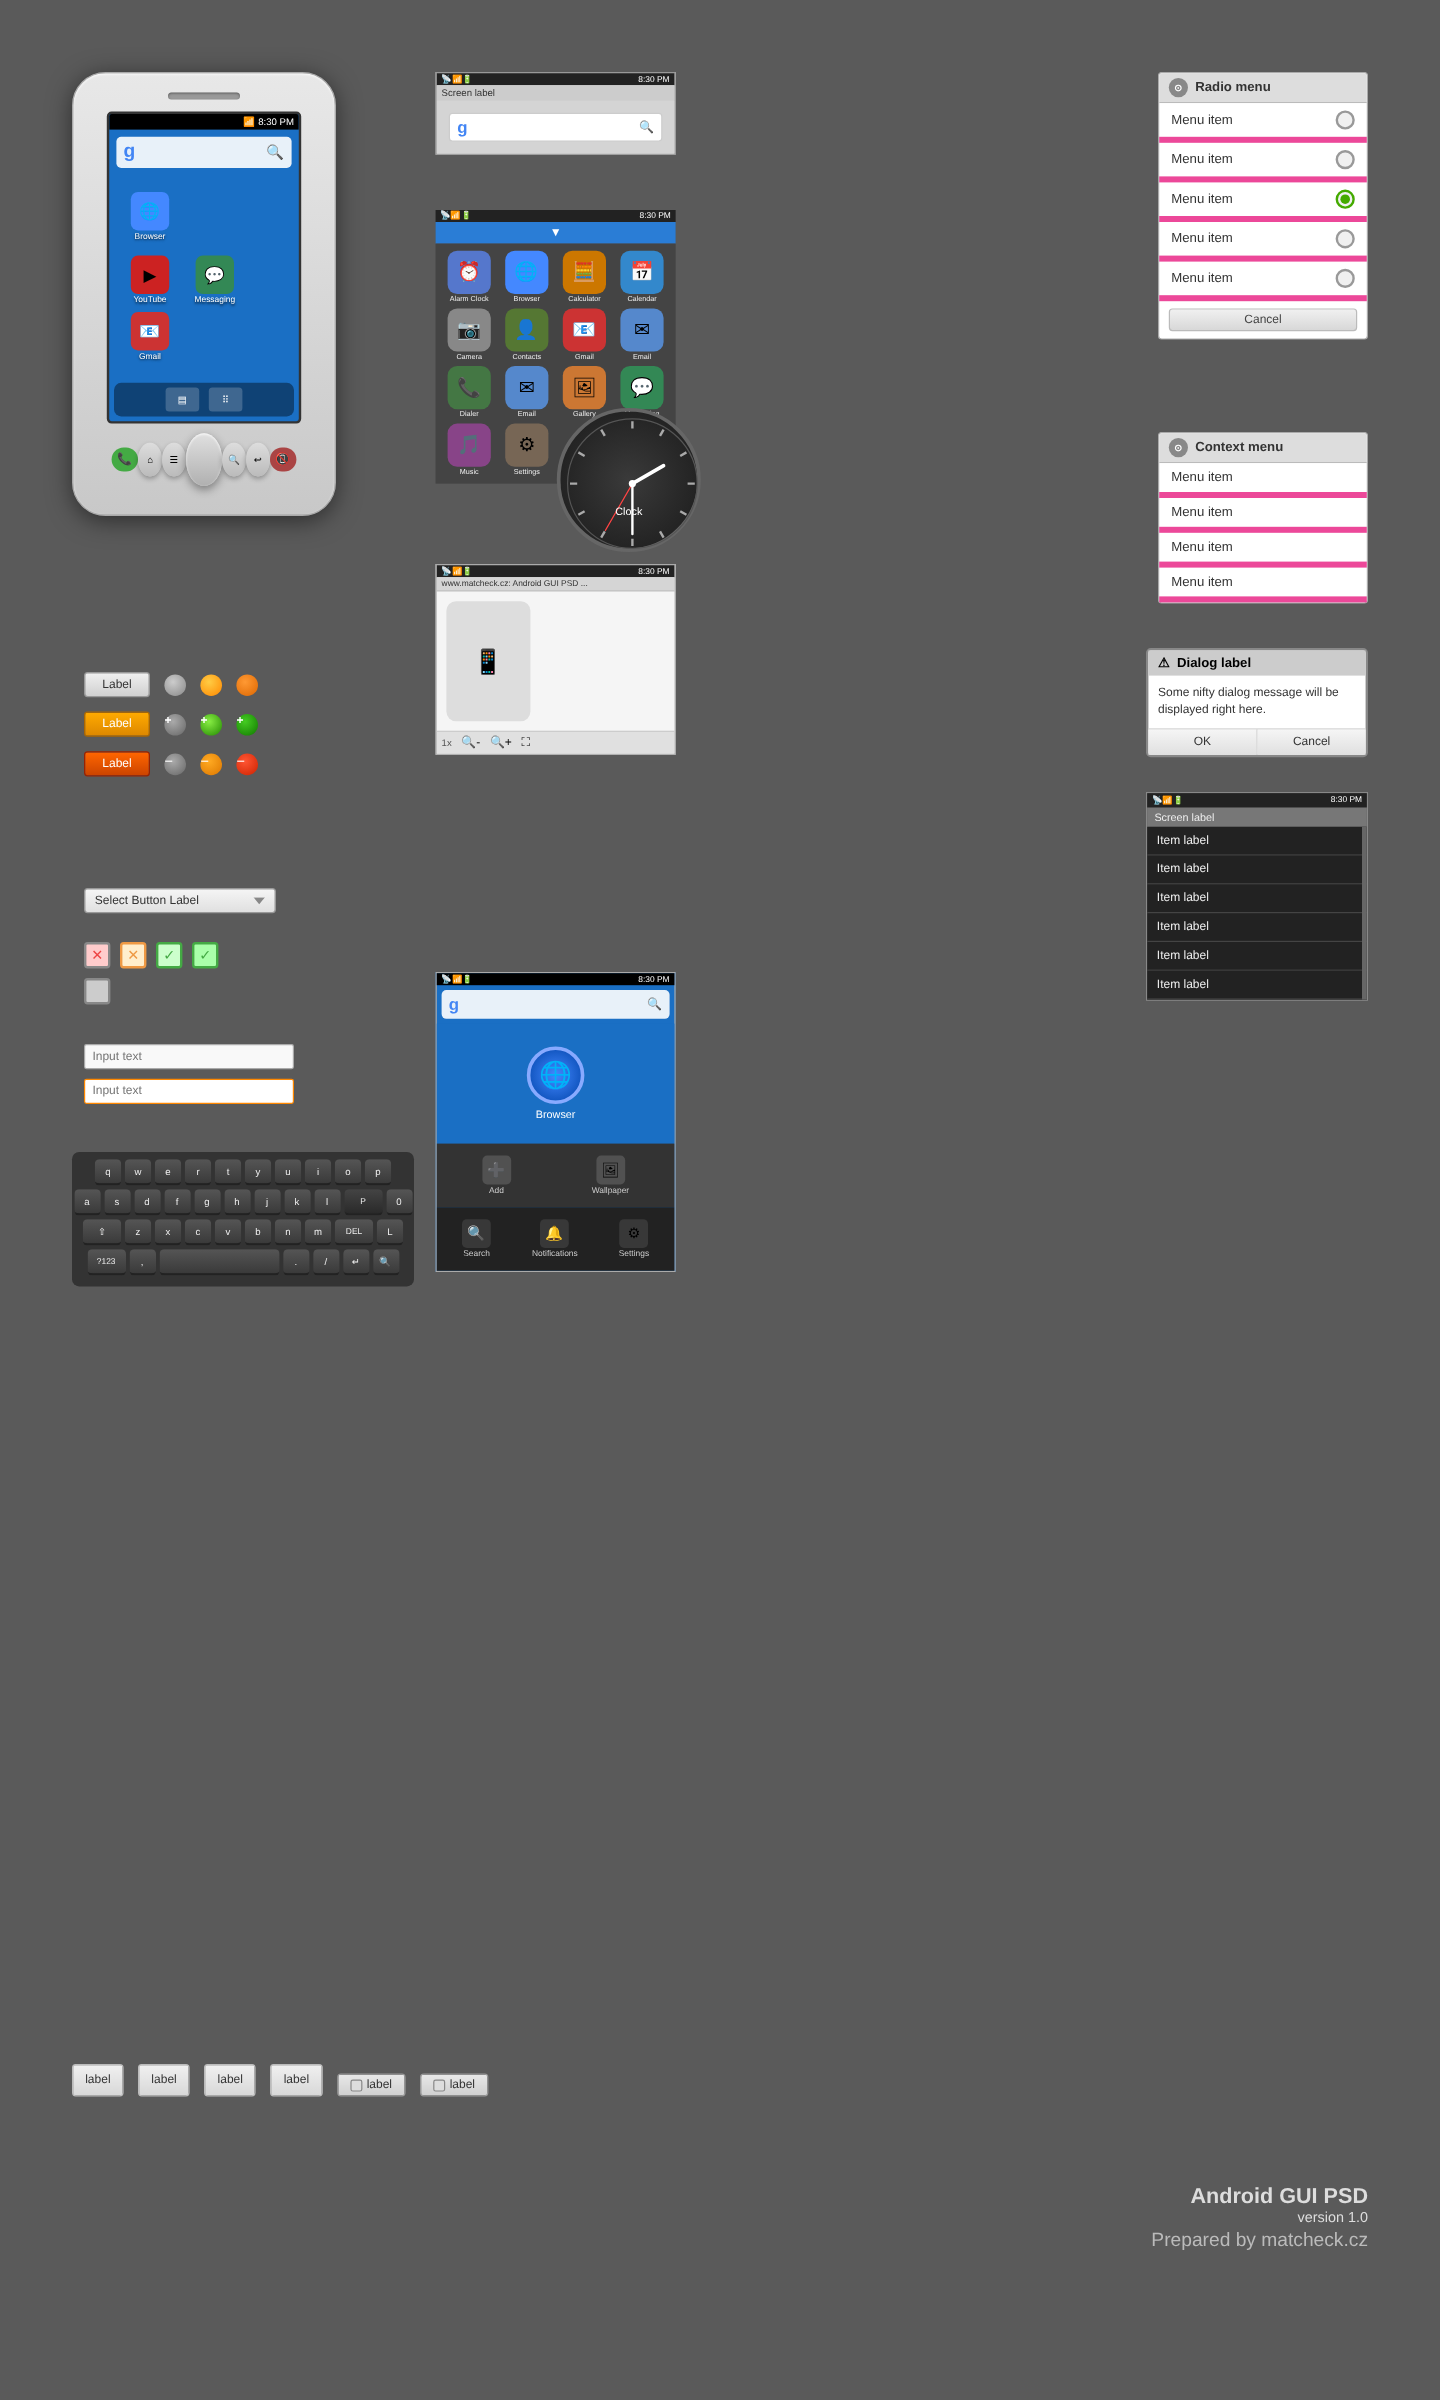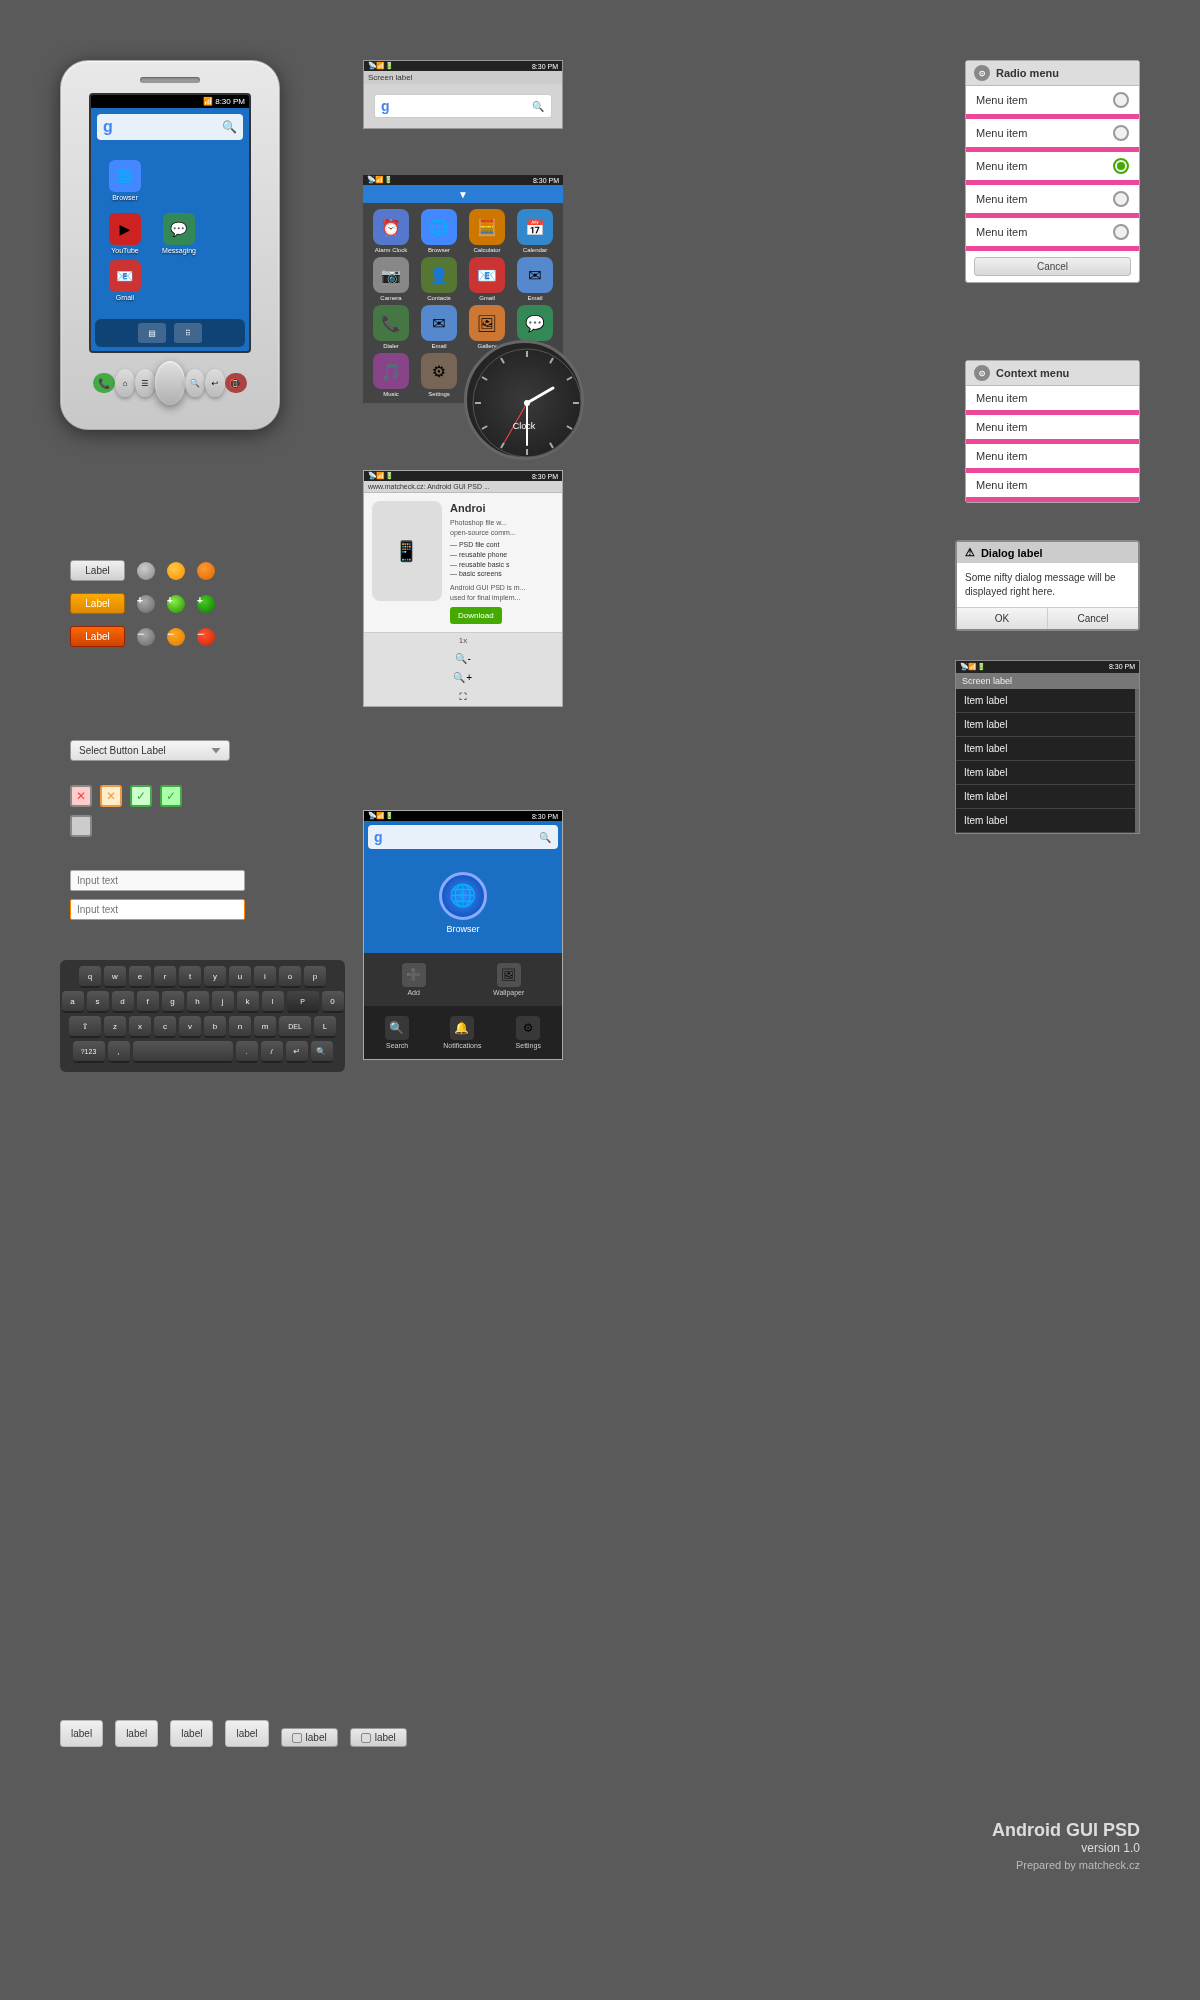--- a/index.html
+++ b/index.html
@@ -464,21 +464,20 @@
       display: inline-block;
       margin-top: 4px;
     }
     .web-toolbar {
       background: #e0e0e0;
       padding: 3px 4px;
       display: flex;
       gap: 8px;
       align-items: center;
       border-top: 1px solid #ccc;
-      flex-direction: column;
     }
 
     
     .screen3 {
       position: absolute;
       left: 363px;
       top: 810px;
       width: 200px;
       background: #1a6fc4;
       border: 1px solid #aaa;
@@ -771,21 +770,21 @@
     .android-title-main {
       font-size: 18px;
       font-weight: bold;
       color: #ddd;
     }
     .android-title-version {
       font-size: 12px;
       color: #ddd;
     }
     .android-title-sub {
-      font-size: 11px;
+      font-size: 16px;
       color: #bbb;
       margin-top: 4px;
     }
   </style>
 </head>
 <body>
 
 <div class="phone-container">
   <div class="phone-outer">
     <div class="phone-speaker"></div>
@@ -954,27 +953,20 @@
 <div class="web-screen">
   <div class="screen-status">
     <span>📡📶🔋</span>
     <span>8:30 PM</span>
   </div>
   <div class="web-address-bar">
     <span>www.matcheck.cz: Android GUI PSD ...</span>
   </div>
   <div class="web-content-area">
     <div class="web-phone-img">📱</div>
-    <div class="web-text-content">
-      <div style="font-size:11px;font-weight:bold;">Androi</div>
-      <div style="font-size:7px;margin-top:2px;color:#555;">Photoshop file w...<br>open-source comm...</div>
-      <div style="font-size:7px;margin-top:2px;color:#333;">— PSD file cont<br>— reusable phone<br>— reusable basic s<br>— basic screens</div>
-      <div style="font-size:7px;margin-top:4px;color:#555;">Android GUI PSD is m...<br>used for final implem...</div>
-      <div class="web-download-btn">Download</div>
-    </div>
   </div>
   <div class="web-toolbar">
     <span style="font-size:8px;color:#555;">1x</span>
     <span style="font-size:10px;">🔍-</span>
     <span style="font-size:10px;">🔍+</span>
     <span style="font-size:10px;">⛶</span>
   </div>
 </div>
 
 <div class="screen3">

